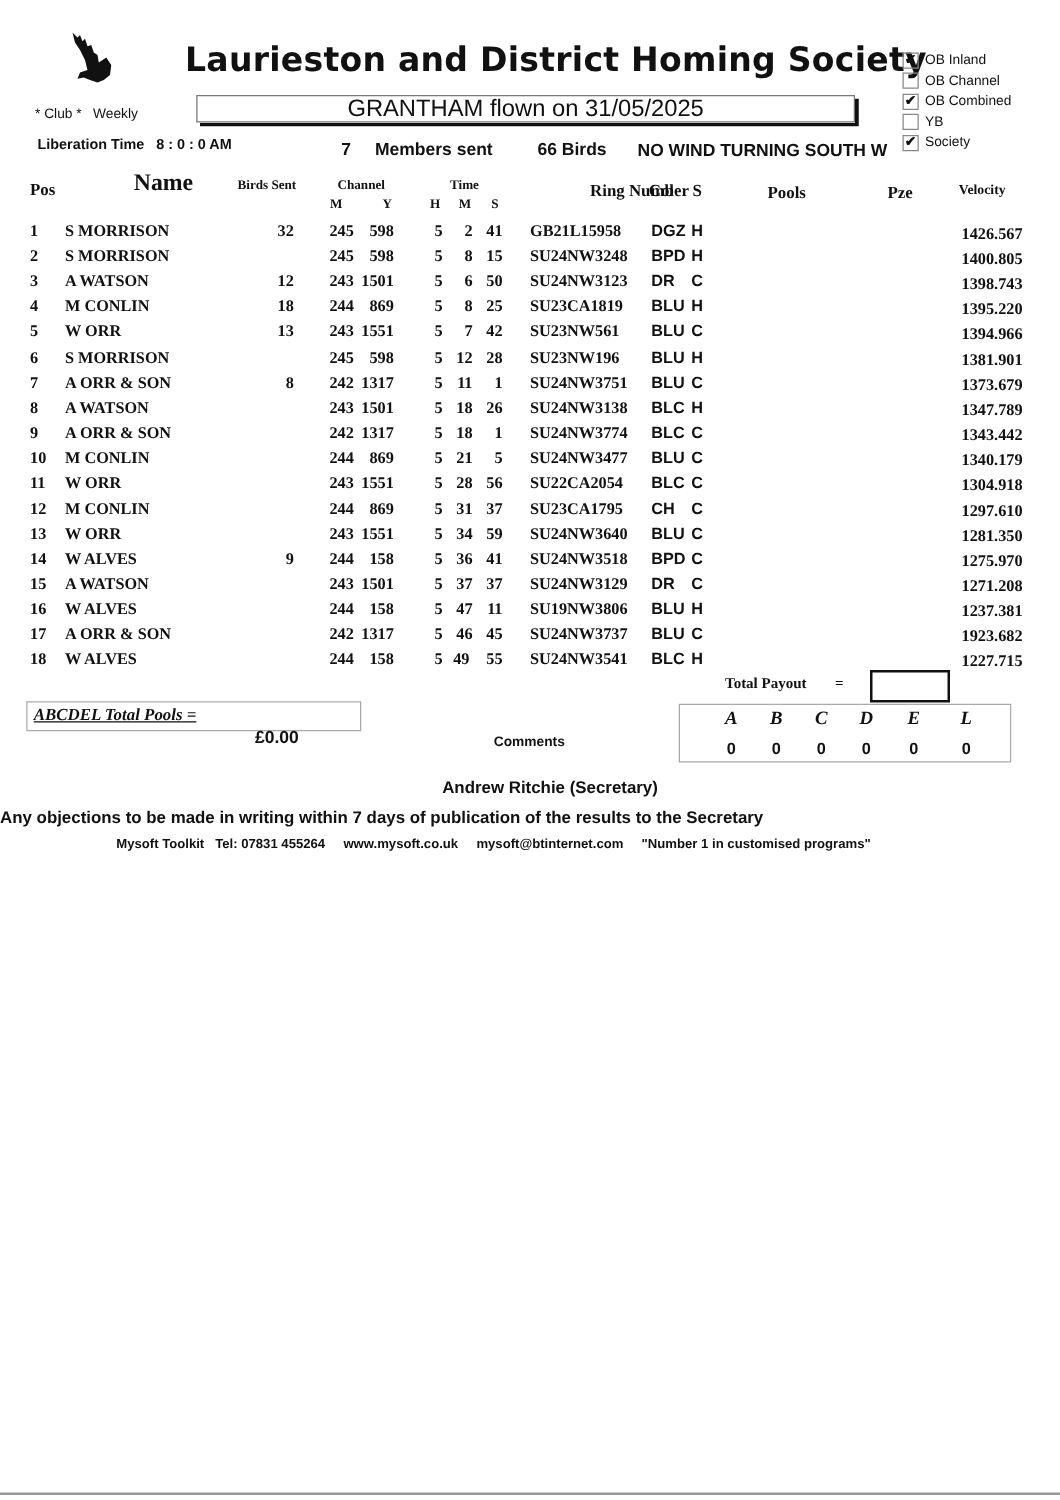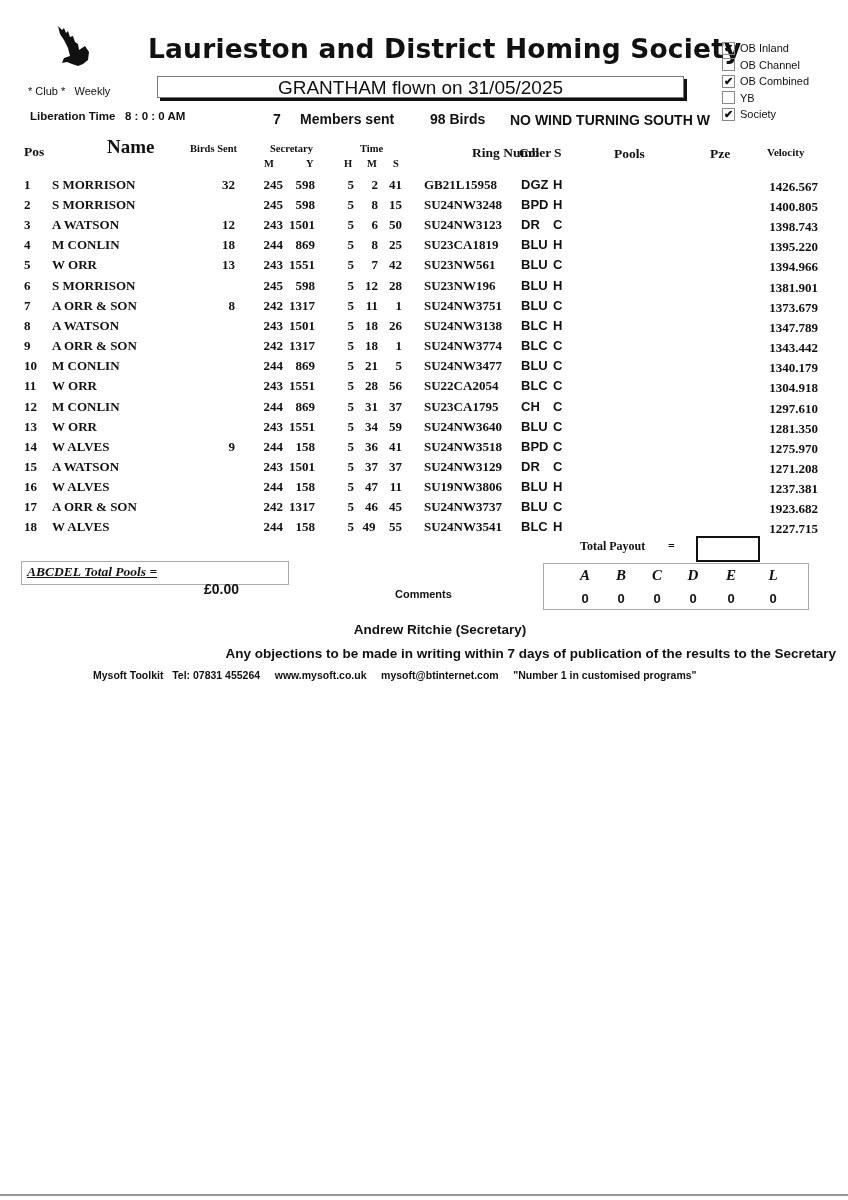--- a/index.html
+++ b/index.html
@@ -61,27 +61,27 @@
 </div>
 
 <div class="abs race-box sans">GRANTHAM flown on 31/05/2025</div>
 
 <div class="abs sans b" style="left:30px; top:110px; font-size:11.5px;">
   <span>Liberation Time</span>&nbsp;&nbsp;
   <span>8 : 0 : 0 AM</span>
 </div>
 <div class="abs sans b" style="left:273px; top:111px; font-size:14px;">7</div>
 <div class="abs sans b" style="left:300px; top:111px; font-size:14px;">Members sent</div>
-<div class="abs sans b" style="left:430px; top:111px; font-size:14px;">98 Birds</div>
+<div class="abs sans b" style="left:430px; top:111px; font-size:14px;">66 Birds</div>
 <div class="abs sans b" style="left:510px; top:112px; font-size:14px;">NO WIND TURNING SOUTH W</div>
 
 <div class="abs hdr" style="left:24px; top:144px; font-size:13.5px;">Pos</div>
 <div class="abs hdr" style="left:107px; top:136px; font-size:19px;">Name</div>
 <div class="abs hdr" style="left:190px; top:143px; font-size:10.5px;">Birds Sent</div>
-<div class="abs hdr" style="left:270px; top:143px; font-size:10.5px;">Secretary</div>
+<div class="abs hdr" style="left:270px; top:143px; font-size:10.5px;">Channel</div>
 <div class="abs hdr" style="left:264px; top:158px; font-size:10.5px;">M</div>
 <div class="abs hdr" style="left:306px; top:158px; font-size:10.5px;">Y</div>
 <div class="abs hdr" style="left:360px; top:143px; font-size:10.5px;">Time</div>
 <div class="abs hdr" style="left:344px; top:158px; font-size:10.5px;">H</div>
 <div class="abs hdr" style="left:367px; top:158px; font-size:10.5px;">M</div>
 <div class="abs hdr" style="left:393px; top:158px; font-size:10.5px;">S</div>
 <div class="abs hdr" style="left:424px; top:145px; font-size:13.5px;margin-left:48px;">Ring Number</div>
 <div class="abs hdr" style="left:519px; top:145px; font-size:13.5px;">Col</div>
 <div class="abs hdr" style="left:554px; top:145px; font-size:13.5px;">S</div>
 <div class="abs hdr" style="left:614px; top:146px; font-size:13.5px;">Pools</div>
@@ -364,21 +364,21 @@
     <div class="abs sans b" style="left: 649px; top: 591px; width: 16px; text-align: center; font-size: 13px;">0</div>
     <div class="abs serif b" style="left: 685px; top: 567px; width: 16px; text-align: center; font-size: 15px; font-style: italic;">D</div>
     <div class="abs sans b" style="left: 685px; top: 591px; width: 16px; text-align: center; font-size: 13px;">0</div>
     <div class="abs serif b" style="left: 723px; top: 567px; width: 16px; text-align: center; font-size: 15px; font-style: italic;">E</div>
     <div class="abs sans b" style="left: 723px; top: 591px; width: 16px; text-align: center; font-size: 13px;">0</div>
     <div class="abs serif b" style="left: 765px; top: 567px; width: 16px; text-align: center; font-size: 15px; font-style: italic;">L</div>
     <div class="abs sans b" style="left: 765px; top: 591px; width: 16px; text-align: center; font-size: 13px;">0</div>
   </div>
 
 <div class="abs sans b" style="left:0; width:880px; text-align:center; top:622px; font-size:13.5px;">Andrew Ritchie (Secretary)</div>
-<div class="abs sans b" style="left:0; width:836px; text-align:right; top:646px; font-size:13.5px;">Any objections to be made in writing within 7 days of publication of the results to the Secretary</div>
+<div class="abs sans b" style="left:0; width:836px; text-align:left; top:646px; font-size:13.5px;">Any objections to be made in writing within 7 days of publication of the results to the Secretary</div>
 <div class="abs sans b" style="left:93px; top:669px; font-size:10.5px;">
   <span>Mysoft Toolkit</span>&nbsp;&nbsp;
   <span>Tel: 07831 455264</span>&nbsp;&nbsp;&nbsp;&nbsp;
   <span>www.mysoft.co.uk</span>&nbsp;&nbsp;&nbsp;&nbsp;
   <span>mysoft@btinternet.com</span>&nbsp;&nbsp;&nbsp;&nbsp;
   <span>"Number 1 in customised programs"</span>
 </div>
 
 <div class="abs bottom-line"></div>
 

